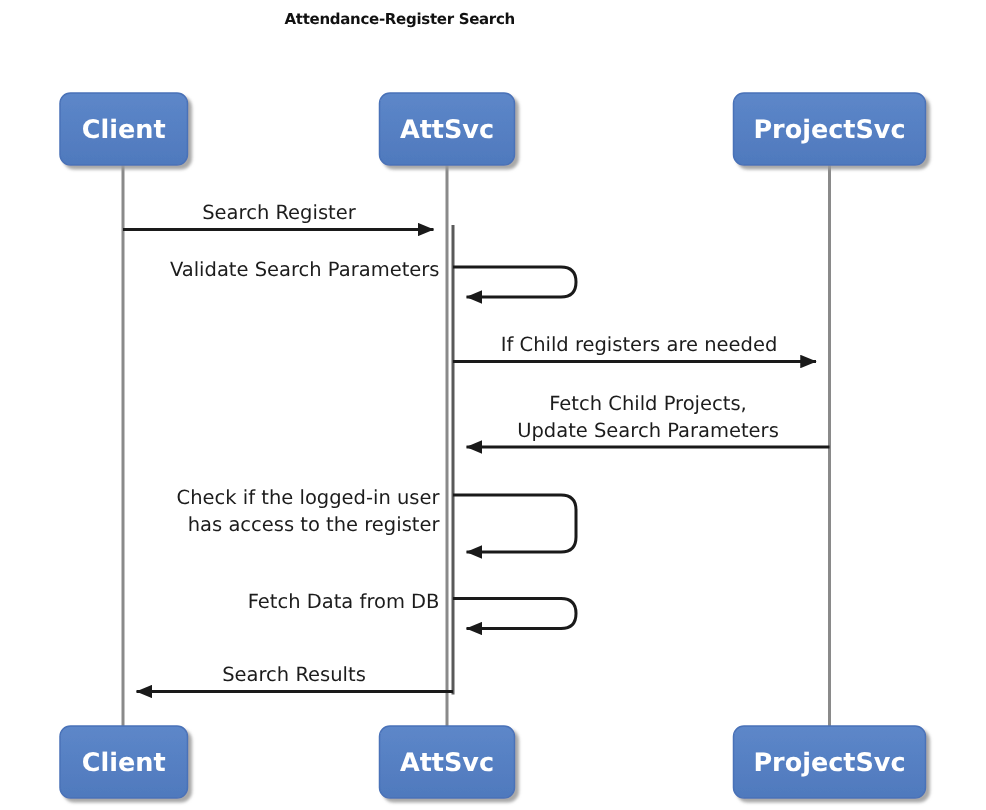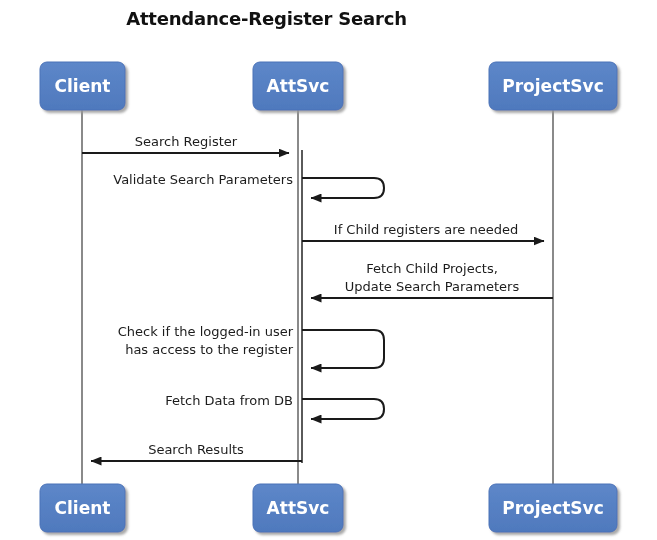--- a/index.html
+++ b/index.html
@@ -19,21 +19,21 @@
     position: relative;
     width: 657px;
     height: 540px;
   }
   #diagram-title {
     position: absolute;
     top: 8px;
     left: 0;
     width: 533px;
     text-align: center;
-    font-size: 18px;
+    font-size: 10px;
     font-weight: bold;
     letter-spacing: -0.2px;
     color: #111111;
   }
   svg.canvas {
     position: absolute;
     inset: 0;
     width: 657px;
     height: 540px;
   }

